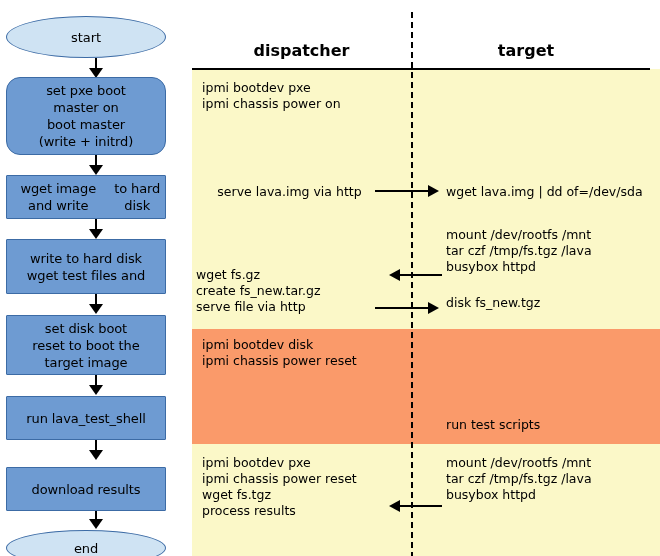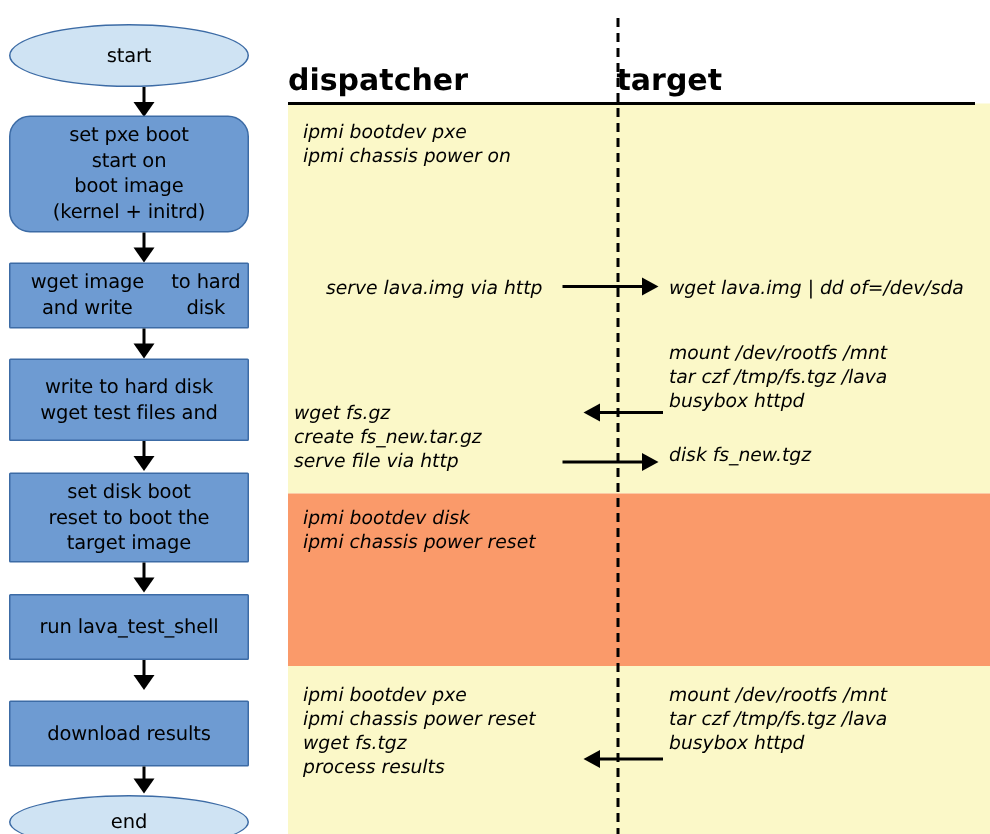--- a/index.html
+++ b/index.html
@@ -48,36 +48,35 @@
   
   .panel{position:absolute;left:192px;top:0;width:468px;height:556px;}
   .band{position:absolute;left:0;width:468px;}
   .band.yellow{background:#fbf8c8;}
   .band.orange{background:#fa9a6a;}
 
   .hrule{position:absolute;left:0;top:56px;width:458px;height:2px;background:#000;}
 
   .colhead{
     position:absolute;top:29px;
-    font-size:20px;font-weight:bold;color:#000;
-    text-align:left;
+    font-size:16px;font-weight:bold;color:#000;
+    text-align:center;
   }
 
   .divider{
     position:absolute;left:219px;top:0;width:0;height:556px;
     border-left:2px dashed #000;
   }
 
   .txt{
     position:absolute;
     font-size:12.5px;
     line-height:16px;
     color:#000;
     white-space:pre;
-    font-style:italic;
   }
   .txt.center{text-align:center;}
 
   
   .harrow{position:absolute;height:2px;background:#000;}
   .hhead-r{
     position:absolute;width:0;height:0;
     border-top:6px solid transparent;
     border-bottom:6px solid transparent;
     border-left:11px solid #000;
@@ -98,23 +97,23 @@
 
     <div class="node terminal" style="left:6px;top:4px;width:160px;height:42px;">
       <span>start</span>
     </div>
 
     <div class="vconn" style="top:46px;height:15px;"></div>
     <div class="vhead" style="top:56px;"></div>
 
     <div class="node box" style="left:6px;top:65px;width:160px;height:78px;flex-direction:column;border-radius:14px;">
       <span>set pxe boot</span>
-      <span>start on</span>
-      <span>boot image</span>
-      <span>(kernel + initrd)</span>
+      <span>master on</span>
+      <span>boot master</span>
+      <span>(write + initrd)</span>
     </div>
 
     <div class="vconn" style="top:143px;height:16px;"></div>
     <div class="vhead" style="top:153px;"></div>
 
     <div class="node box" style="left:6px;top:163px;width:160px;height:44px;flex-direction:row;">
       <span>wget image and write</span>
       <span>to hard disk</span>
     </div>
 
@@ -192,20 +191,21 @@
 process results</div>
 
     <div class="txt" style="left:254px;top:172px;">wget lava.img | dd of=/dev/sda</div>
 
     <div class="txt" style="left:254px;top:215px;">mount /dev/rootfs /mnt
 tar czf /tmp/fs.tgz /lava
 busybox httpd</div>
 
     <div class="txt" style="left:254px;top:283px;">disk fs_new.tgz</div>
 
+    <div class="txt" style="left:254px;top:405px;">run test scripts</div>
 
     <div class="txt" style="left:254px;top:443px;">mount /dev/rootfs /mnt
 tar czf /tmp/fs.tgz /lava
 busybox httpd</div>
 
     <div class="harrow" style="left:183px;top:178px;width:56px;"></div>
     <div class="hhead-r" style="left:236px;top:173px;"></div>
 
     <div class="harrow" style="left:208px;top:262px;width:42px;"></div>
     <div class="hhead-l" style="left:197px;top:257px;"></div>

